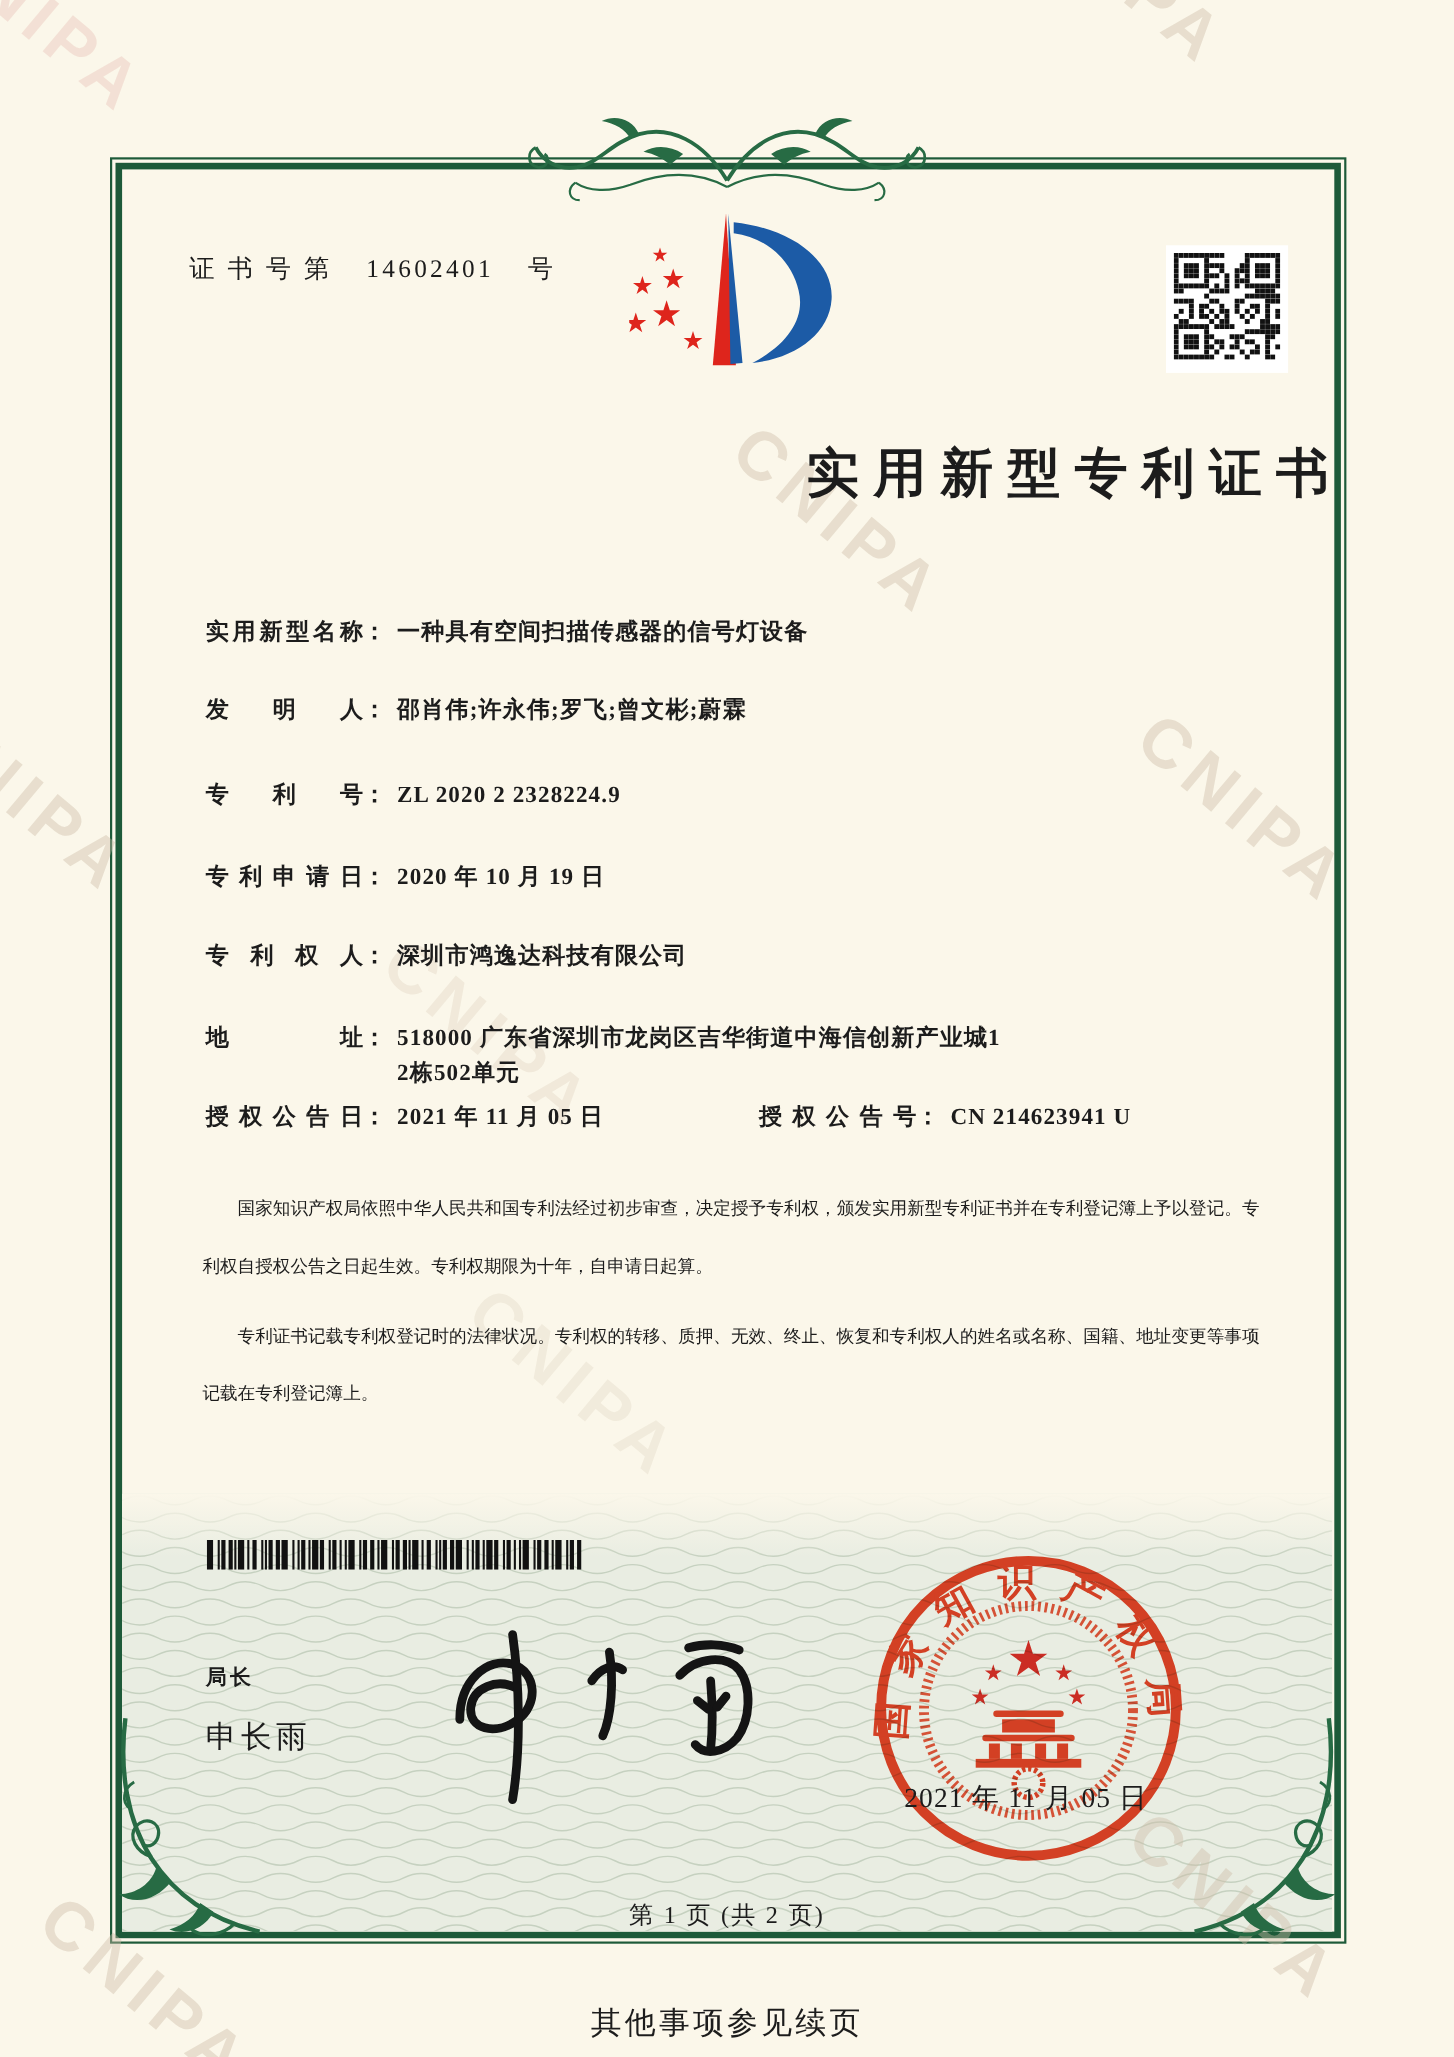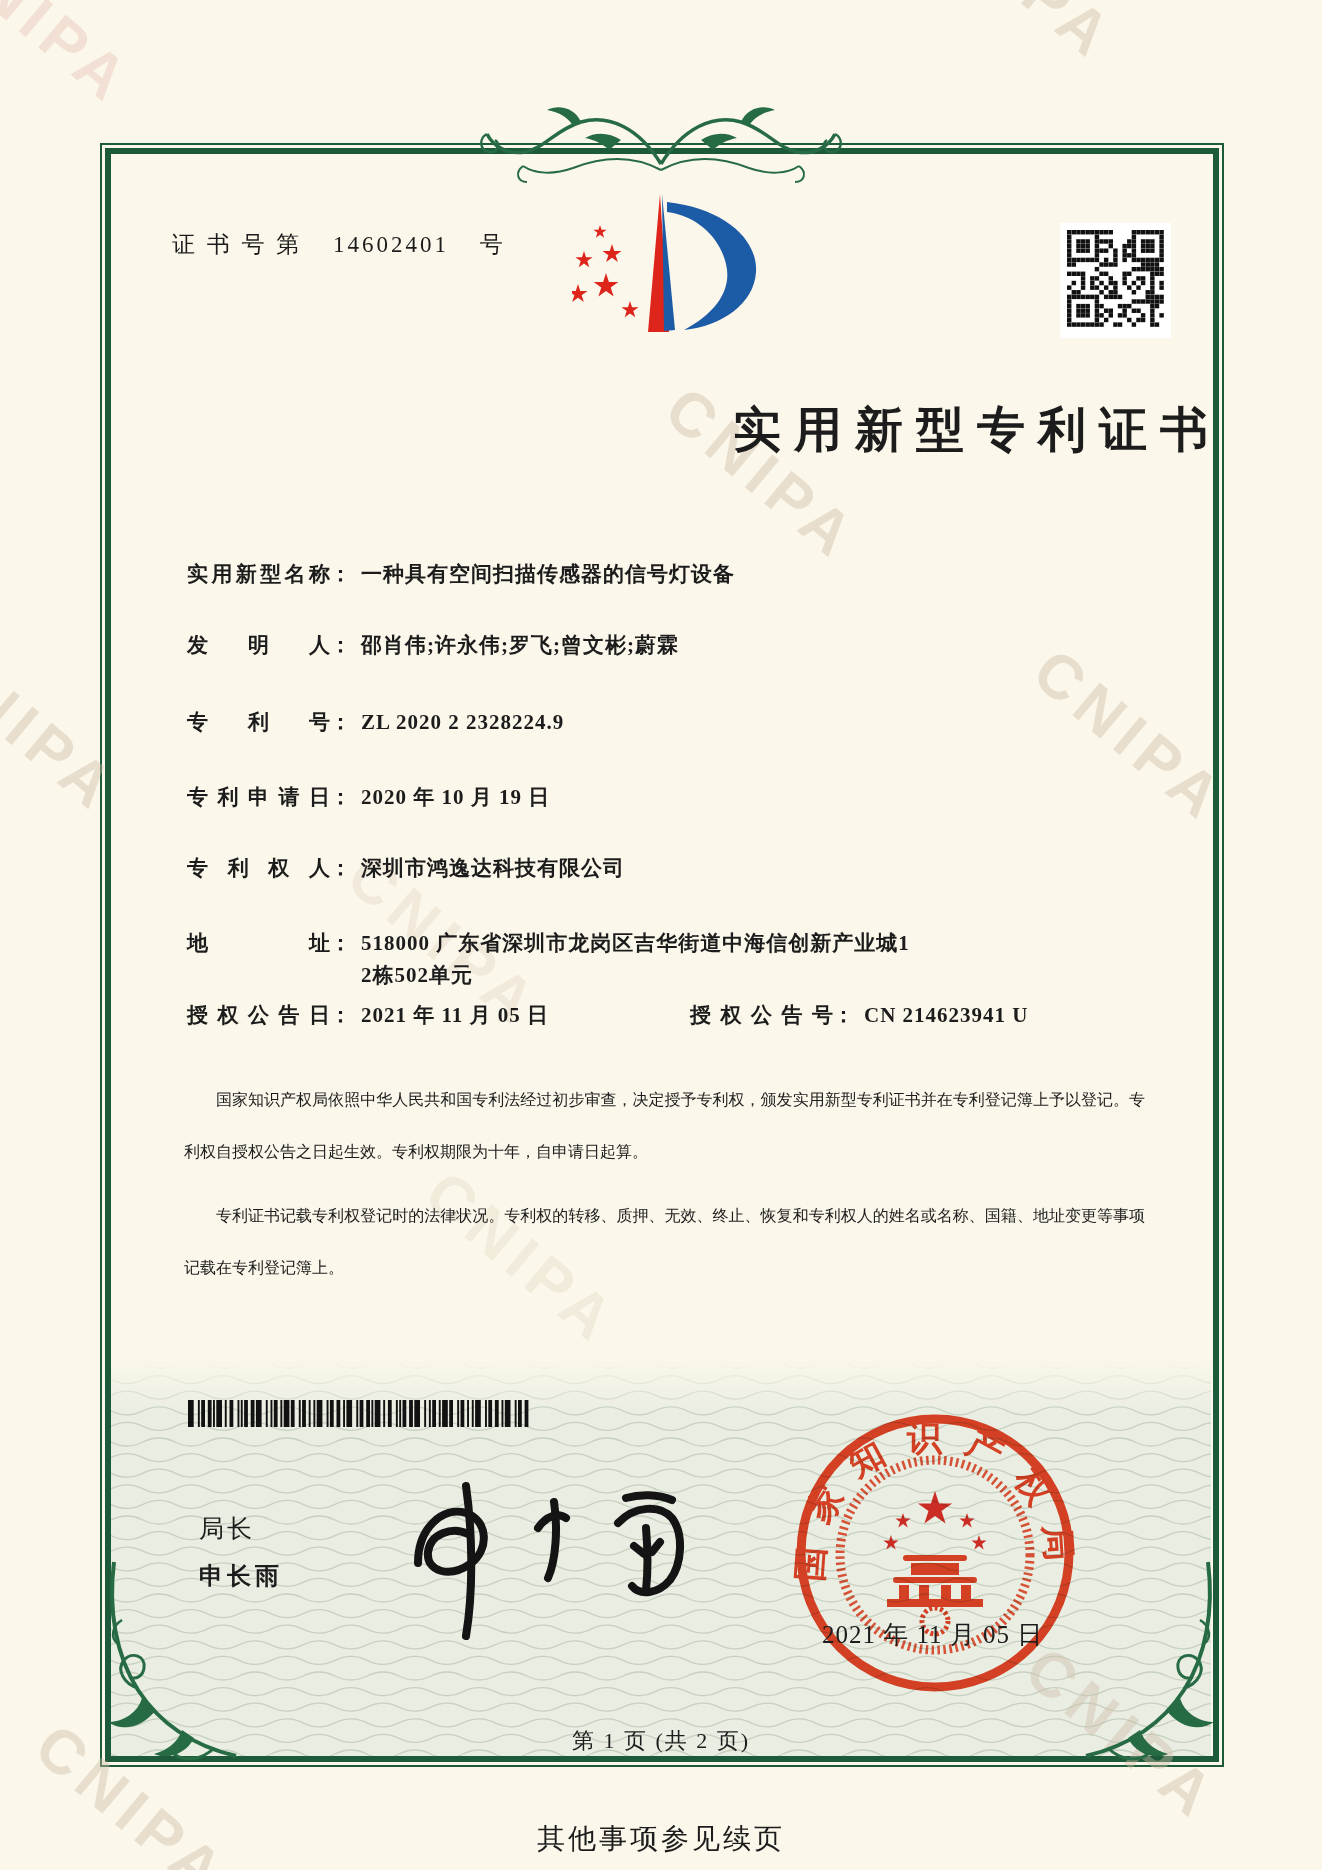--- a/index.html
+++ b/index.html
@@ -59,24 +59,24 @@
   .r1{top:558px;} .r2{top:629px;} .r3{top:706px;} .r4{top:781px;} .r5{top:852px;} .r6{top:927px;} 
   .grantrow{top:999px;width:990px;}
   .grant-right{position:absolute;left:503px;top:0;}
 
   
   .paras{position:absolute;left:172px;top:1062px;width:985px;z-index:5;}
   .paras p{margin:12px;font-size:16px;line-height:52px;text-indent:2em;text-align:justify;word-break:break-all;}
 
   
   .barcode{position:absolute;left:188px;top:1400px;z-index:5;}
-  .director-label{position:absolute;left:199px;top:1512px;z-index:5;
-    font-family:"Liberation Sans","DejaVu Sans",sans-serif;font-weight:400;font-size:25px;letter-spacing:3px;}
+  .director-label{position:absolute;left:187px;top:1512px;z-index:5;
+    font-family:"Liberation Sans","DejaVu Sans",sans-serif;font-weight:700;font-size:19px;letter-spacing:3px;}
   .director-name{position:absolute;left:187px;top:1560px;z-index:5;
-    font-family:"Liberation Sans","DejaVu Sans",sans-serif;font-weight:700;font-size:24px;letter-spacing:4px;margin-left:12px;}
+    font-family:"Liberation Sans","DejaVu Sans",sans-serif;font-weight:400;font-size:28px;letter-spacing:4px;}
   .signature{position:absolute;left:388px;top:1468px;z-index:6;}
   .seal{position:absolute;left:791px;top:1409px;z-index:6;mix-blend-mode:multiply;opacity:.95;}
   .seal-date{position:absolute;left:822px;top:1618px;z-index:7;font-size:25px;letter-spacing:1px;white-space:nowrap;}
   .pageinfo{position:absolute;left:101px;top:1726px;width:1120px;text-align:center;z-index:7;font-size:22px;letter-spacing:2px;}
   .contnote{position:absolute;left:0;top:1820px;width:1322px;text-align:center;z-index:5;font-size:28px;letter-spacing:3px;}
 </style>
 </head>
 <body>
 
 <div class="page">

